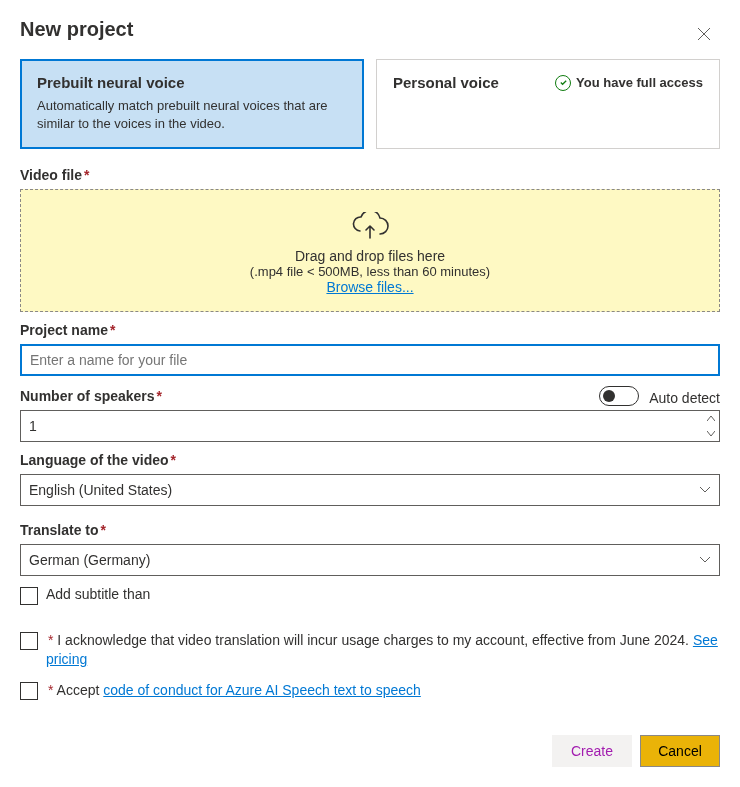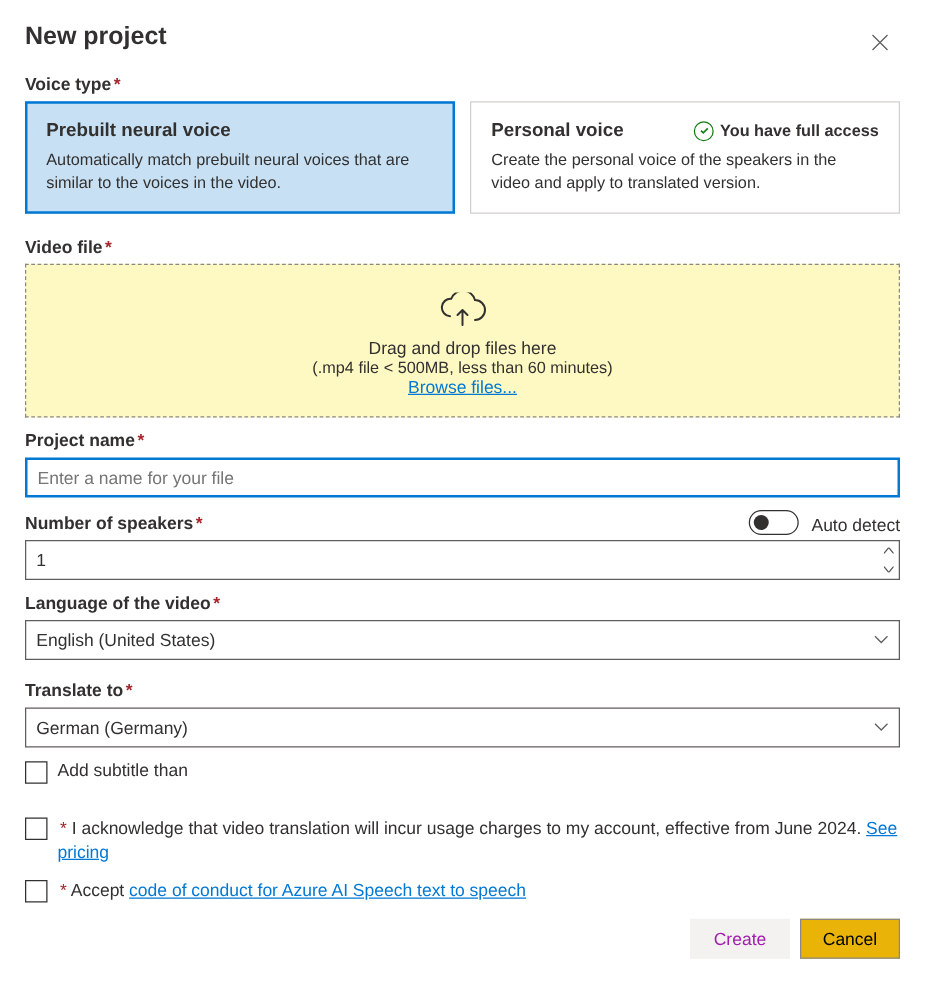--- a/index.html
+++ b/index.html
@@ -91,41 +91,37 @@
 <div class="header">
   <h1 class="title">New project</h1>
   <div class="close-btn">
     <svg width="14" height="14" viewBox="0 0 14 14">
         <path d="M1 1 L13 13 M13 1 L1 13" stroke="#605e5c" stroke-width="1"></path>
       </svg>
   </div>
 </div>
 
 <div class="field">
-  <div class="label">
-    <span>Voice type</span><span class="req">*</span>
-  </div>
   <div class="card-row">
     <div class="card selected">
       <div class="card-title">Prebuilt neural voice</div>
       <div class="card-desc">Automatically match prebuilt neural voices that are similar to the voices in the video.</div>
     </div>
     <div class="card">
       <div class="card-head">
         <div class="card-title" style="margin-bottom:0">Personal voice</div>
         <div class="card-badge">
           <span class="check-circle">
             <svg width="9" height="9" viewBox="0 0 10 10">
                 <path d="M2 5 L4 7 L8 3" stroke="#107c10" stroke-width="1.4" fill="none"></path>
               </svg>
           </span>
           <span>You have full access</span>
         </div>
       </div>
-      <div class="card-desc">Create the personal voice of the speakers in the video and apply to translated version.</div>
     </div>
   </div>
 </div>
 
 <div class="field">
   <div class="label">
     <span>Video file</span><span class="req">*</span>
   </div>
   <div class="dropzone">
     <div style="display:flex;justify-content:center;">

